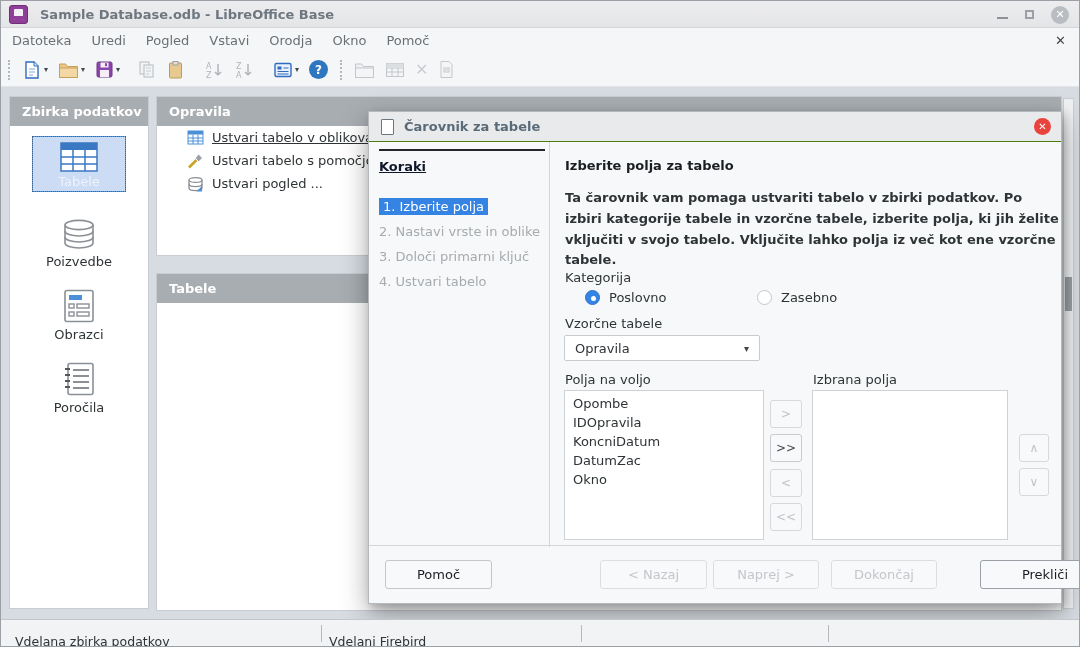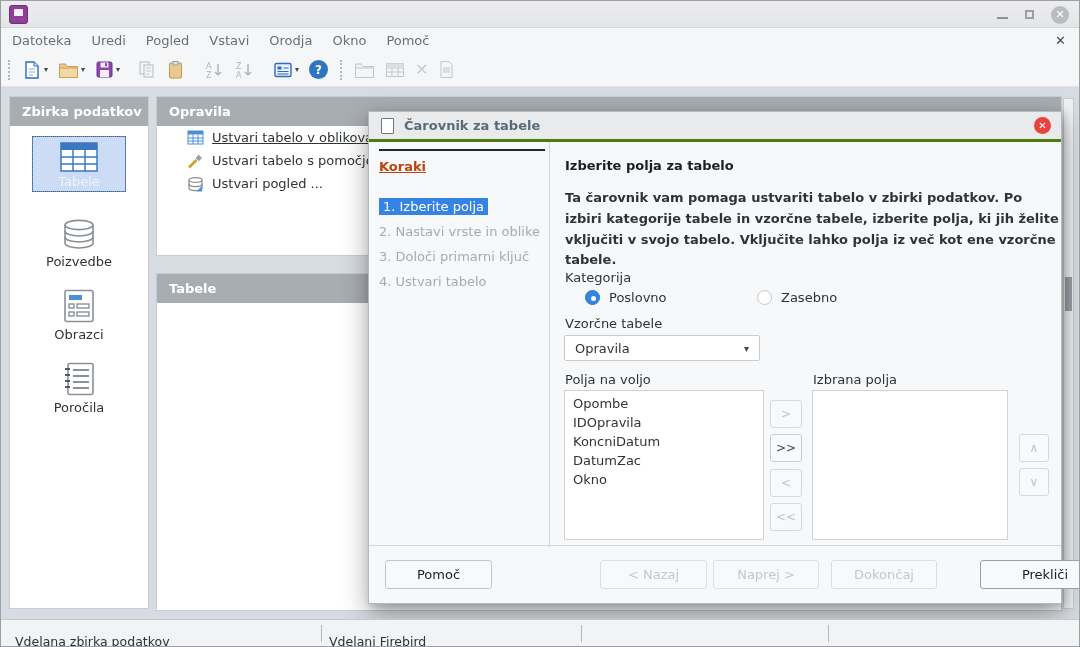--- a/index.html
+++ b/index.html
@@ -70,33 +70,33 @@
 
   
   .v-scroll { position:absolute; left:1062px; top:97px; width:11px; height:511px;
               background:#eef0f1; border:1px solid #c9cdd1; }
   .v-thumb { position:absolute; left:1px; top:178px; width:7px; height:34px; background:#9aa0a5; }
 
   
   .dialog { position:absolute; left:367px; top:110px; width:694px; height:493px;
             background:#f7f8f9; border:1px solid #b6babd;
             box-shadow:0 10px 25px rgba(0,0,0,.35), 3px 3px 8px rgba(0,0,0,.18); }
-  .dlg-titlebar { height:30px; background:#e9eaec; border-bottom:3px solid #4d7c0f;
+  .dlg-titlebar { height:30px; background:#e9eaec; border-bottom:1px solid #4d7c0f;
                   display:flex; align-items:center; position:relative; }
   .dlg-doc-icon { width:13px; height:16px; background:#fff; border:1.5px solid #6a7680;
                   margin-left:12px; border-radius:1px; }
   .dlg-title { margin-left:10px; font-weight:bold; color:#5a6b78; }
   .dlg-close { position:absolute; right:10px; width:17px; height:17px; border-radius:50%;
                background:#e8433c; color:#fff; font-size:10px; font-weight:bold;
                display:flex; align-items:center; justify-content:center; }
   .dlg-body { position:relative; height:405px; display:flex; }
   .steps-col { width:181px; border-right:1px solid #d4d7da; position:relative; }
   .steps-rule { position:absolute; top:7px; left:10px; width:166px; border-top:2px solid #23272b; }
   .steps-header { position:absolute; top:17px; left:10px; font-weight:bold;
-                  text-decoration:underline; color:#c2410c; }
+                  text-decoration:underline; color:#0f172a; }
   .steps-list { position:absolute; top:52px; left:10px; right:6px; }
   .step { height:25px; display:flex; align-items:center; color:#a6abaf; }
   .step .active { background:#3584e4; color:#fff; padding:1px 4px; }
   .content-col { position:relative; flex:1; }
   .c-heading { position:absolute; top:16px; left:15px; font-weight:bold; color:#1a1e22; }
   .c-desc { position:absolute; top:46px; left:15px; width:494px; line-height:1.6;font-weight:bold; }
   .c-cat-label { position:absolute; top:128px; left:15px;text-align:center; }
   .radio-row { position:absolute; top:148px; left:0; right:0; height:20px; }
   .radio-opt { position:absolute; display:flex; align-items:center; gap:9px; }
   .radio { width:15px; height:15px; border-radius:50%; background:#fff; border:1px solid #c3c7cb; }
@@ -142,20 +142,21 @@
   .sb-div { position:absolute; top:5px; width:1px; height:17px; background:#b5b9bd; }
   .d1 { left:320px; } .d2 { left:580px; } .d3 { left:827px; }
 </style>
 </head>
 <body>
 
 <div class="app">
 
   <div class="titlebar">
     <div class="app-icon"></div>
+    <span class="win-title">Sample Database.odb - LibreOffice Base</span>
     <div class="win-controls">
       <div class="wc-min"></div>
       <div class="wc-restore"></div>
       <div class="wc-close">✕</div>
     </div>
   </div>
 
   <div class="menubar">
     <span class="menu-item">Datoteka</span>
     <span class="menu-item">Uredi</span>

